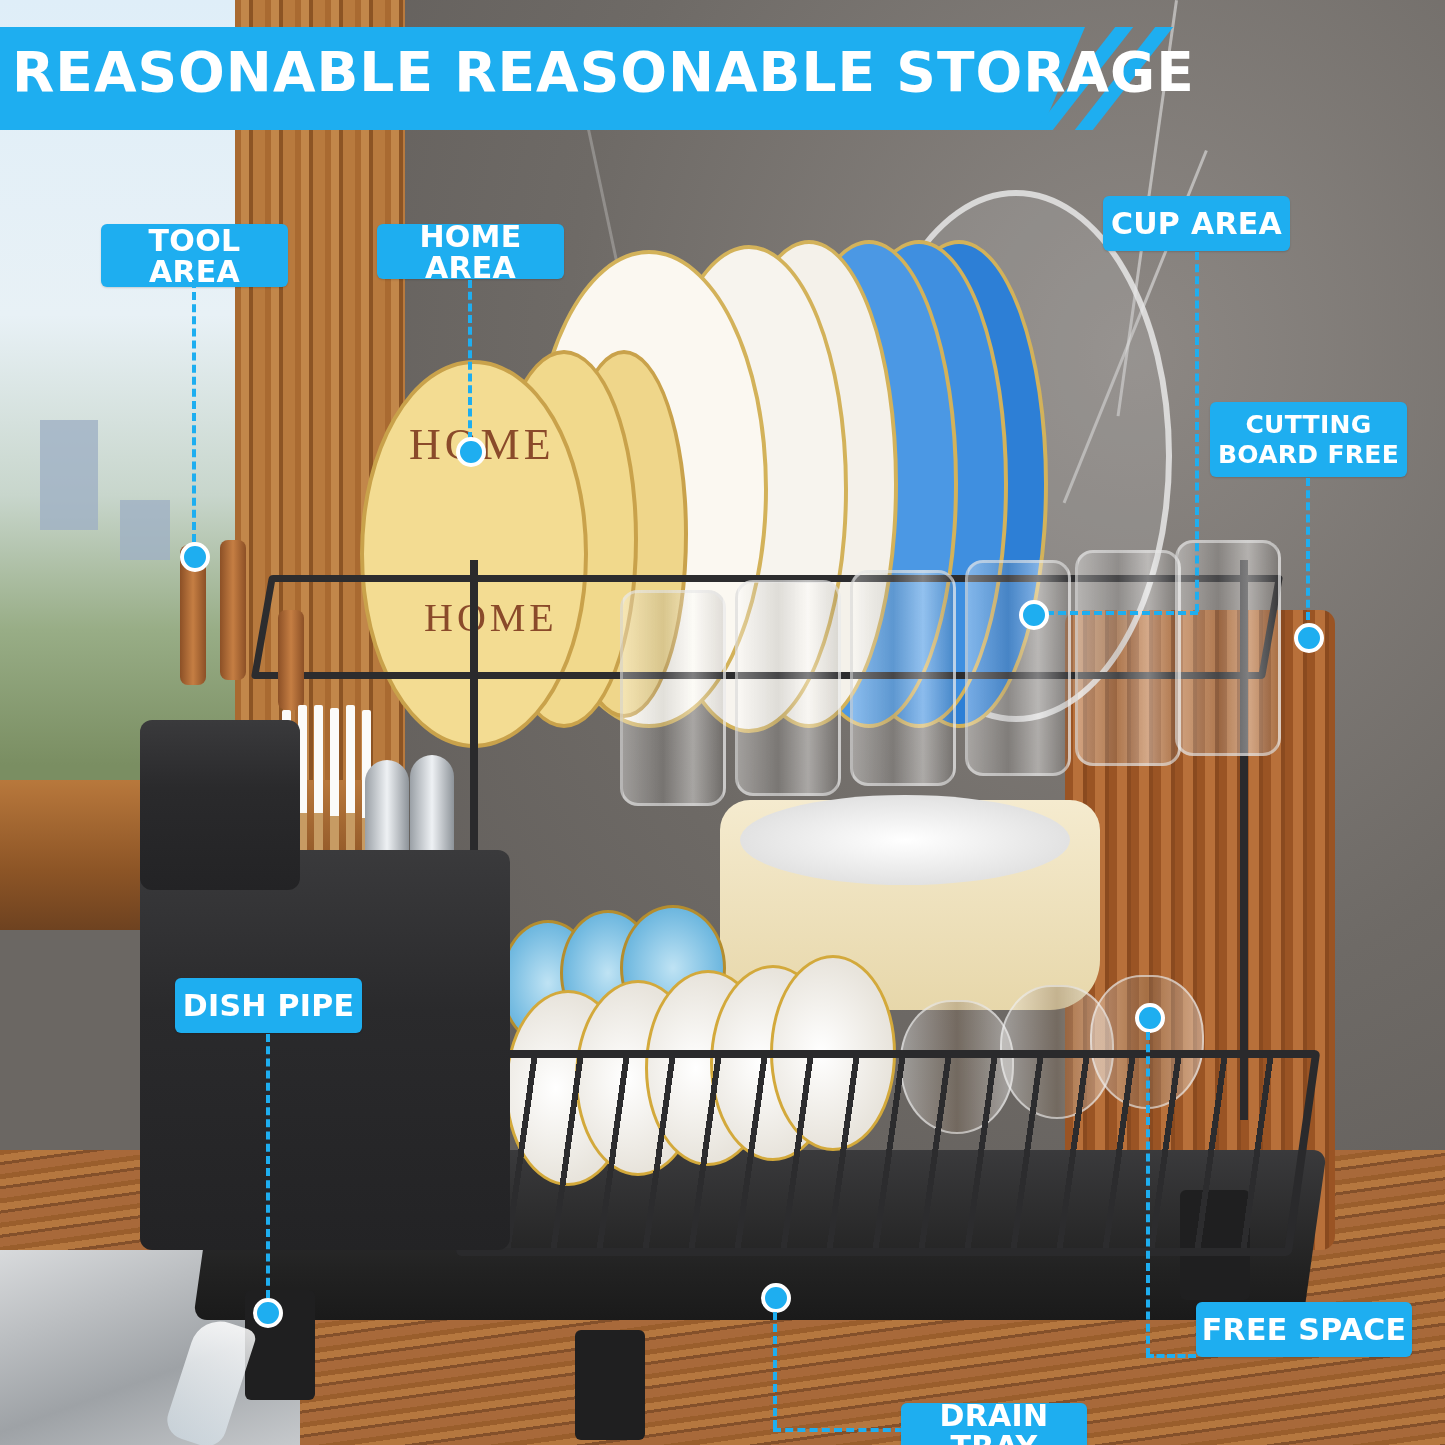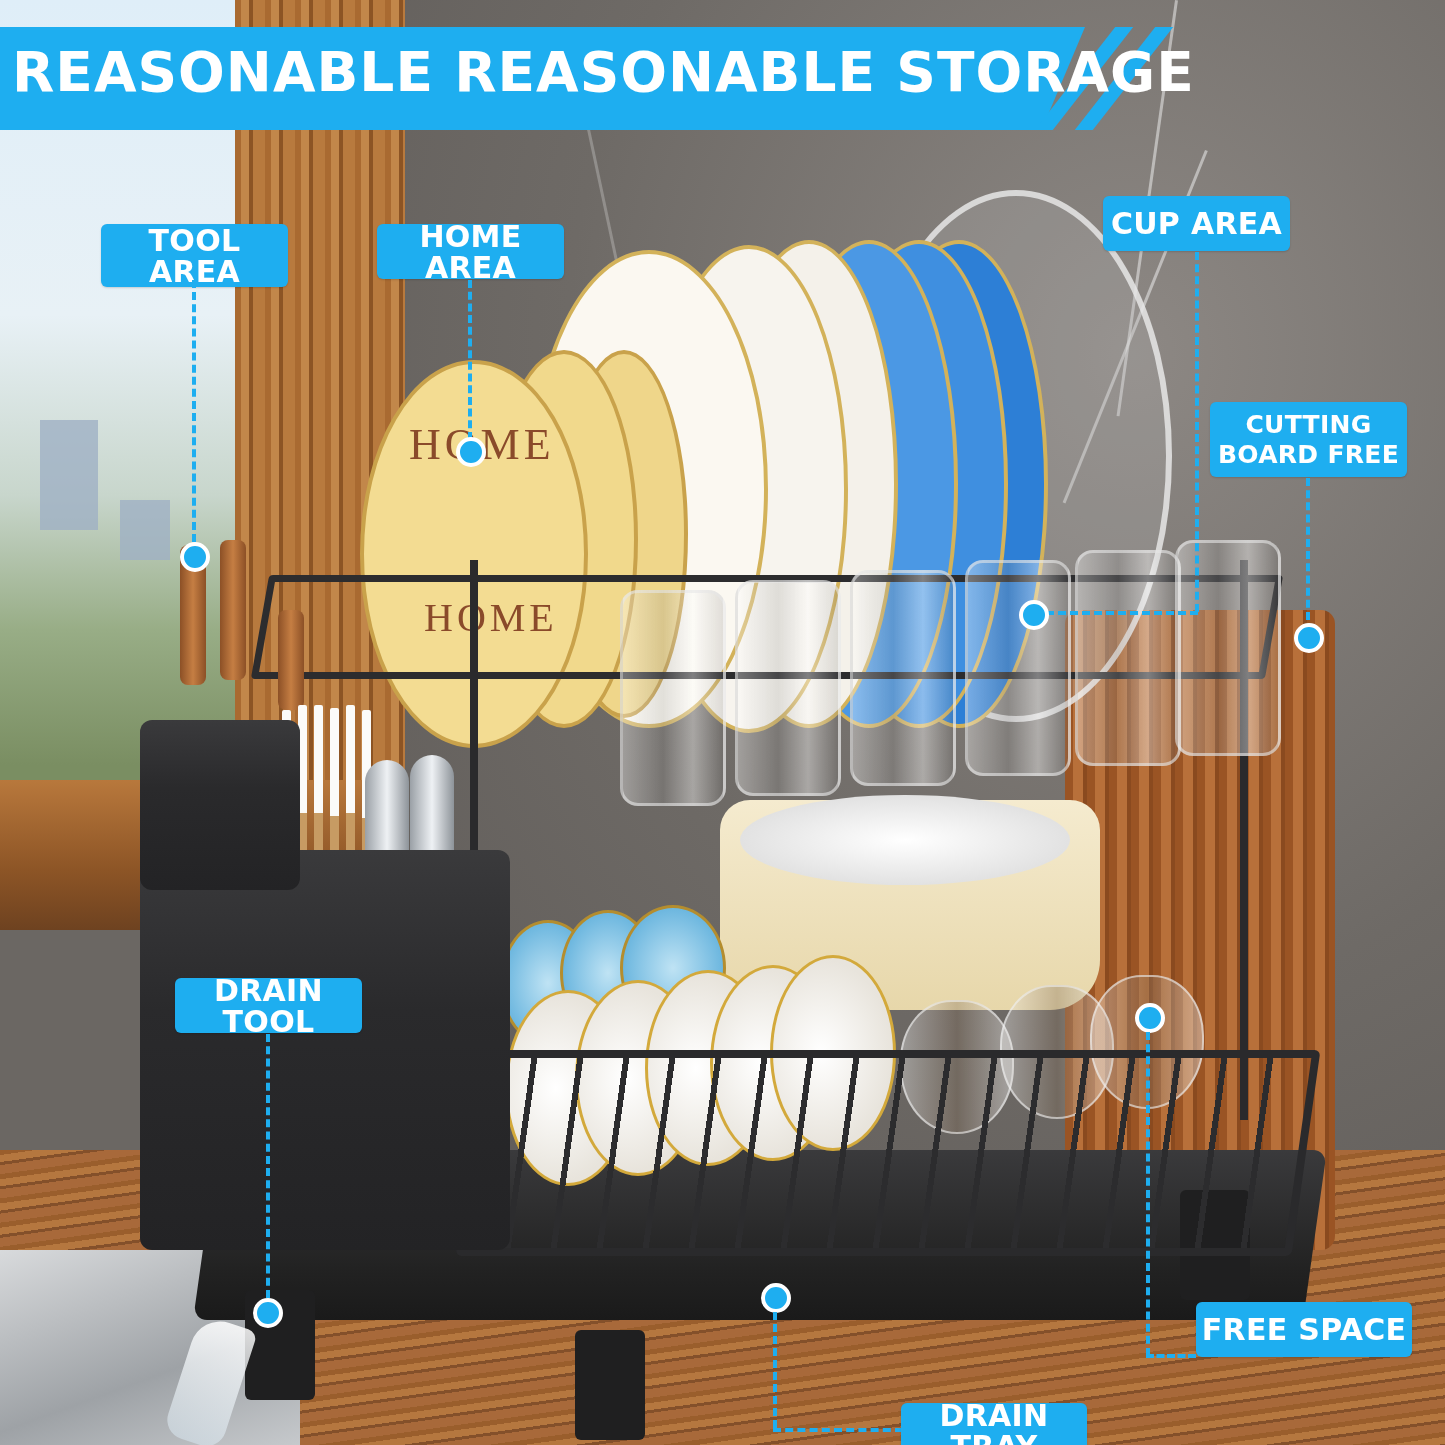--- a/index.html
+++ b/index.html
@@ -185,21 +185,21 @@
 <div class="tag" style="left:1210px;top:402px;width:197px;height:75px;font-size:25px;line-height:30px;">
   <div>
     <div>CUTTING</div>
     <div>BOARD FREE</div>
   </div>
 </div>
 <div class="dash-v" style="left:1306px;top:478px;height:142px;"></div>
 <div class="dot" style="left:1294px;top:623px;"></div>
 
 <div class="tag" style="left:175px;top:978px;width:187px;height:55px;">
-    <span>DRAIN TOOL</span>
+    <span>DISH PIPE</span>
   </div>
 <div class="dash-v" style="left:266px;top:1034px;height:264px;"></div>
 <div class="dot" style="left:253px;top:1298px;"></div>
 
 <div class="dot" style="left:1135px;top:1003px;"></div>
 <div class="dash-v" style="left:1146px;top:1032px;height:324px;"></div>
 <div class="dash-h" style="left:1146px;top:1354px;width:50px;"></div>
 <div class="tag" style="left:1196px;top:1302px;width:216px;height:55px;">
     <span>FREE SPACE</span>
   </div>

